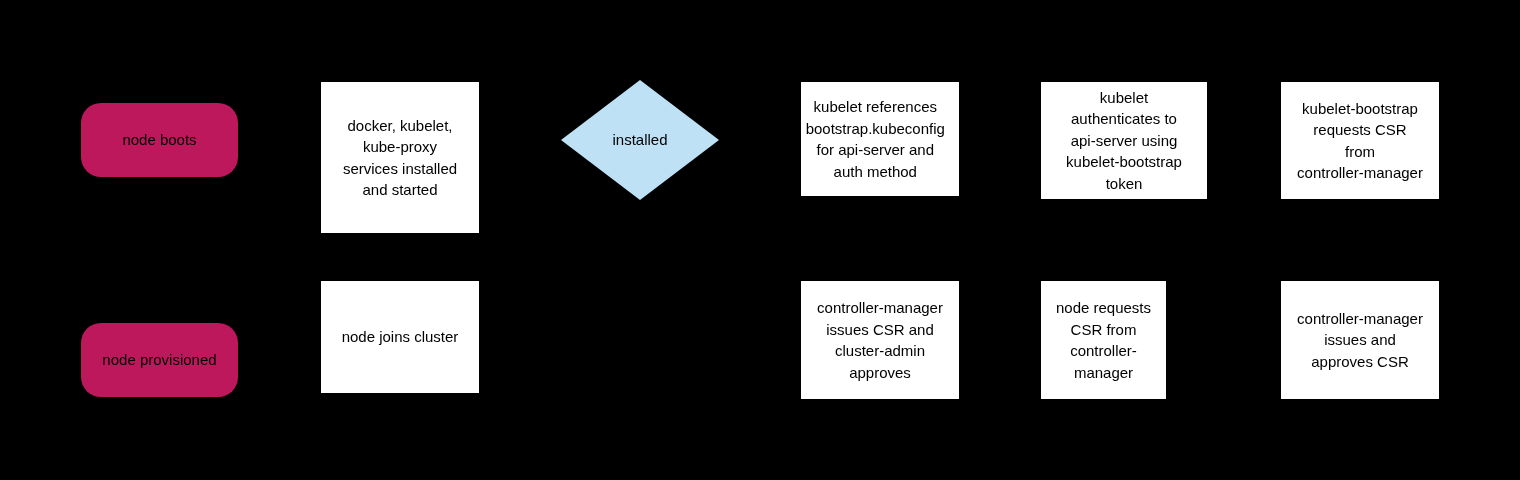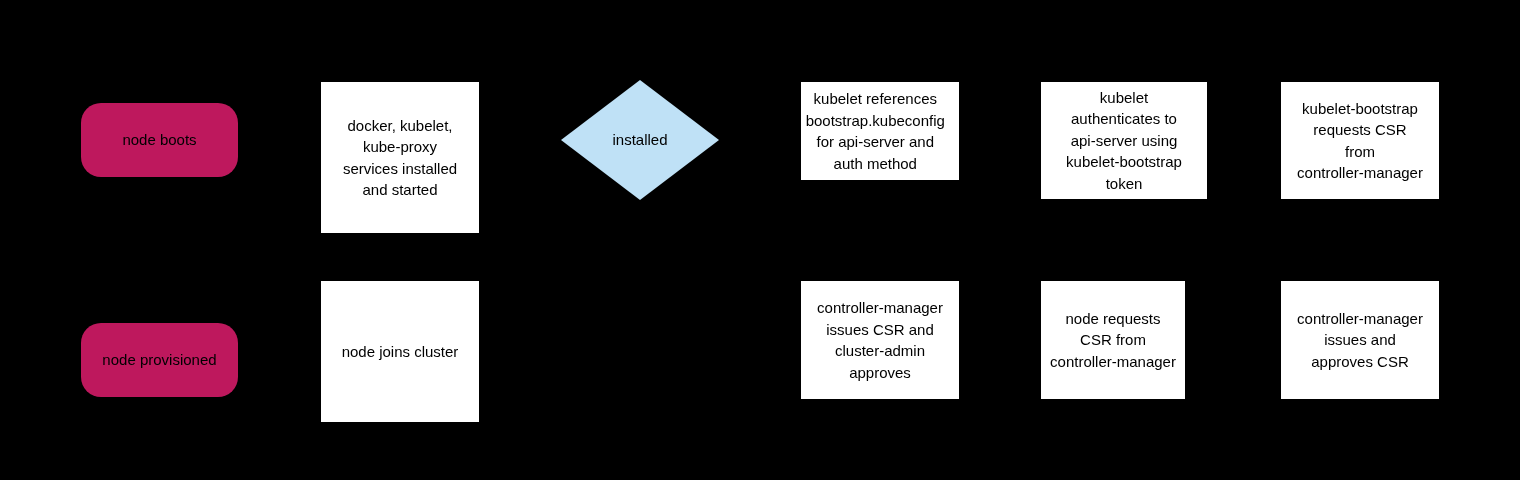--- a/index.html
+++ b/index.html
@@ -81,21 +81,21 @@
 kube-proxy
 services installed
 and started</span>
   </div>
 
   <div class="node shape-diamond" style="left:561px; top:80px; width:158px; height:120px;">
     <span class="diamond-fill"></span>
     <span class="label">installed</span>
   </div>
 
-  <div class="node shape-rect overflow" style="left:801px; top:82px; width:158px; height:98px;">
+  <div class="node shape-rect overflow" style="left:801px; top:82px; width:158px; height:114px;">
     <span class="label">kubelet references
 bootstrap.kubeconfig
 for api-server and
 auth method</span>
   </div>
 
   <div class="node shape-rect" style="left:1041px; top:82px; width:166px; height:117px;">
     <span class="label">kubelet
 authenticates to
 api-server using
@@ -107,33 +107,33 @@
     <span class="label">kubelet-bootstrap
 requests CSR
 from
 controller-manager</span>
   </div>
 
   <div class="node shape-rounded" style="left:81px; top:303px; width:157px; height:74px;margin-top:20px;">
     <span class="label">node provisioned</span>
   </div>
 
-  <div class="node shape-rect" style="left:321px; top:281px; width:158px; height:141px;">
+  <div class="node shape-rect" style="left:321px; top:281px; width:158px; height:112px;">
     <span class="label">node joins cluster</span>
   </div>
 
 
   <div class="node shape-rect" style="left:801px; top:281px; width:158px; height:118px;">
     <span class="label">controller-manager
 issues CSR and
 cluster-admin
 approves</span>
   </div>
 
-  <div class="node shape-rect" style="left:1041px; top:281px; width:144px; height:118px;">
+  <div class="node shape-rect" style="left:1041px; top:281px; width:125px; height:118px;">
     <span class="label">node requests
 CSR from
 controller-manager</span>
   </div>
 
   <div class="node shape-rect" style="left:1281px; top:281px; width:158px; height:118px;">
     <span class="label">controller-manager
 issues and
 approves CSR</span>
   </div>

